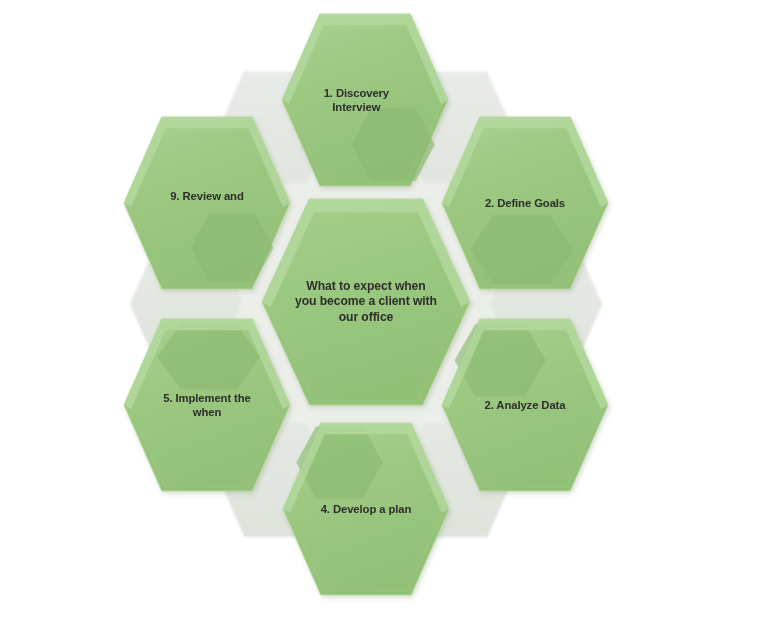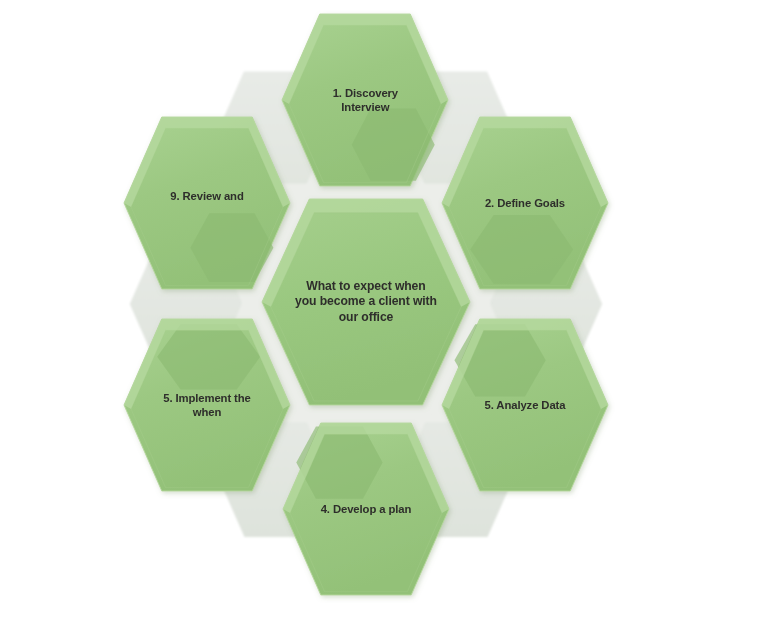--- a/index.html
+++ b/index.html
@@ -126,29 +126,29 @@
         <polygon points="165.61,128.33 248.39,128.33 282.94,207.02 248.39,285.71 165.61,285.71 131.06,207.02" fill="none" stroke="#a9d08f" stroke-width="0.7" opacity="0.45"></polygon>
       </g>
   </svg>
 
   <div class="hex-label center" id="label-center" style="width: 166.4px; left: 282.8px; top: 278.576px;">
       <div>What to expect when</div>
       <div>you become a client with</div>
       <div>our office</div>
     </div>
 
-  <div class="hex-label outer" id="label-step-1" style="width: 152.72px; left: 289px; top: 85.536px;">
+  <div class="hex-label outer" id="label-step-1" style="width: 152.72px; left: 280px; top: 85.536px;">
       <div>1. Discovery</div>
       <div>Interview</div>
     </div>
   <div class="hex-label outer" id="label-step-2" style="width: 152.72px; left: 448.64px; top: 195.768px; text-align: center;">
       <div>2. Define Goals</div>
     </div>
   <div class="hex-label outer" id="label-step-3" style="width: 152.72px; left: 448.64px; top: 397.768px;">
-      <div>5. Analyze Data</div>
+      <div>2. Analyze Data</div>
     </div>
   <div class="hex-label outer" id="label-step-4" style="width: 152.72px; left: 289.64px; top: 501.768px;">
       <div>4. Develop a plan</div>
     </div>
   <div class="hex-label outer" id="label-step-5" style="width: 152.72px; left: 130.64px; top: 390.536px;">
       <div>5. Implement the</div>
       <div>when</div>
     </div>
   <div class="hex-label outer" id="label-step-6" style="width: 152.72px; left: 130.64px; top: 188.536px;">
       <div>9. Review and</div>

